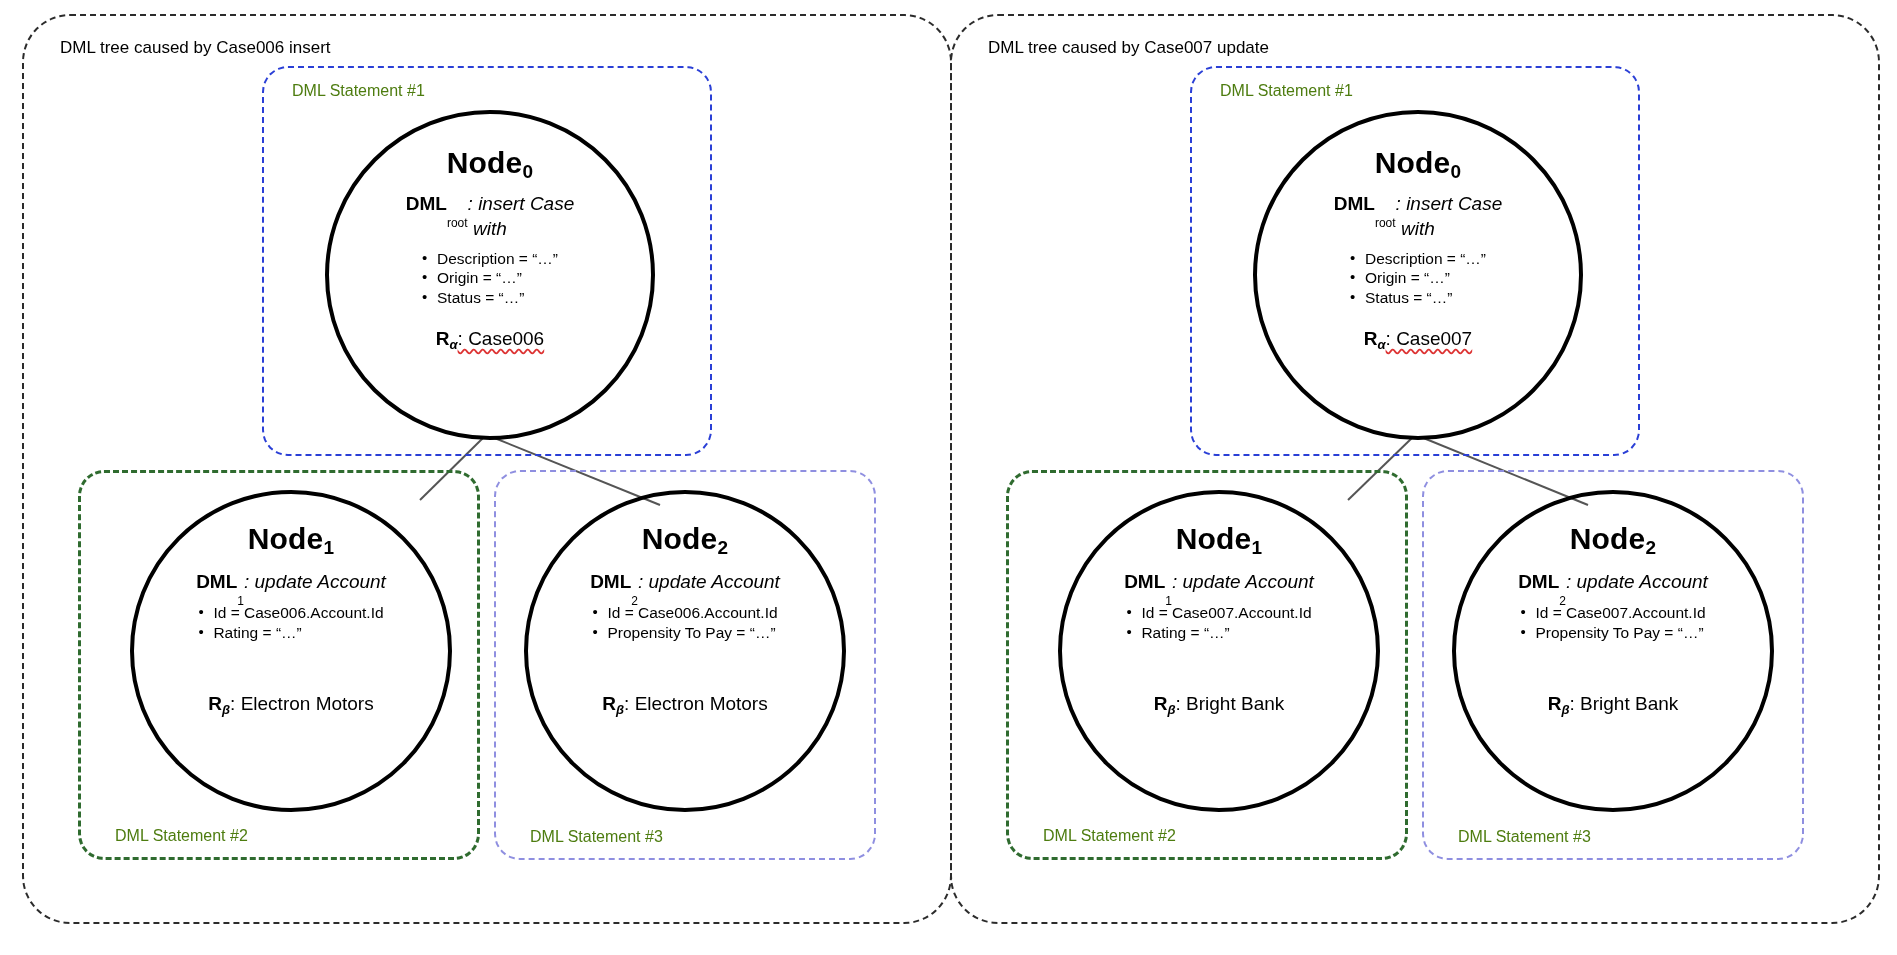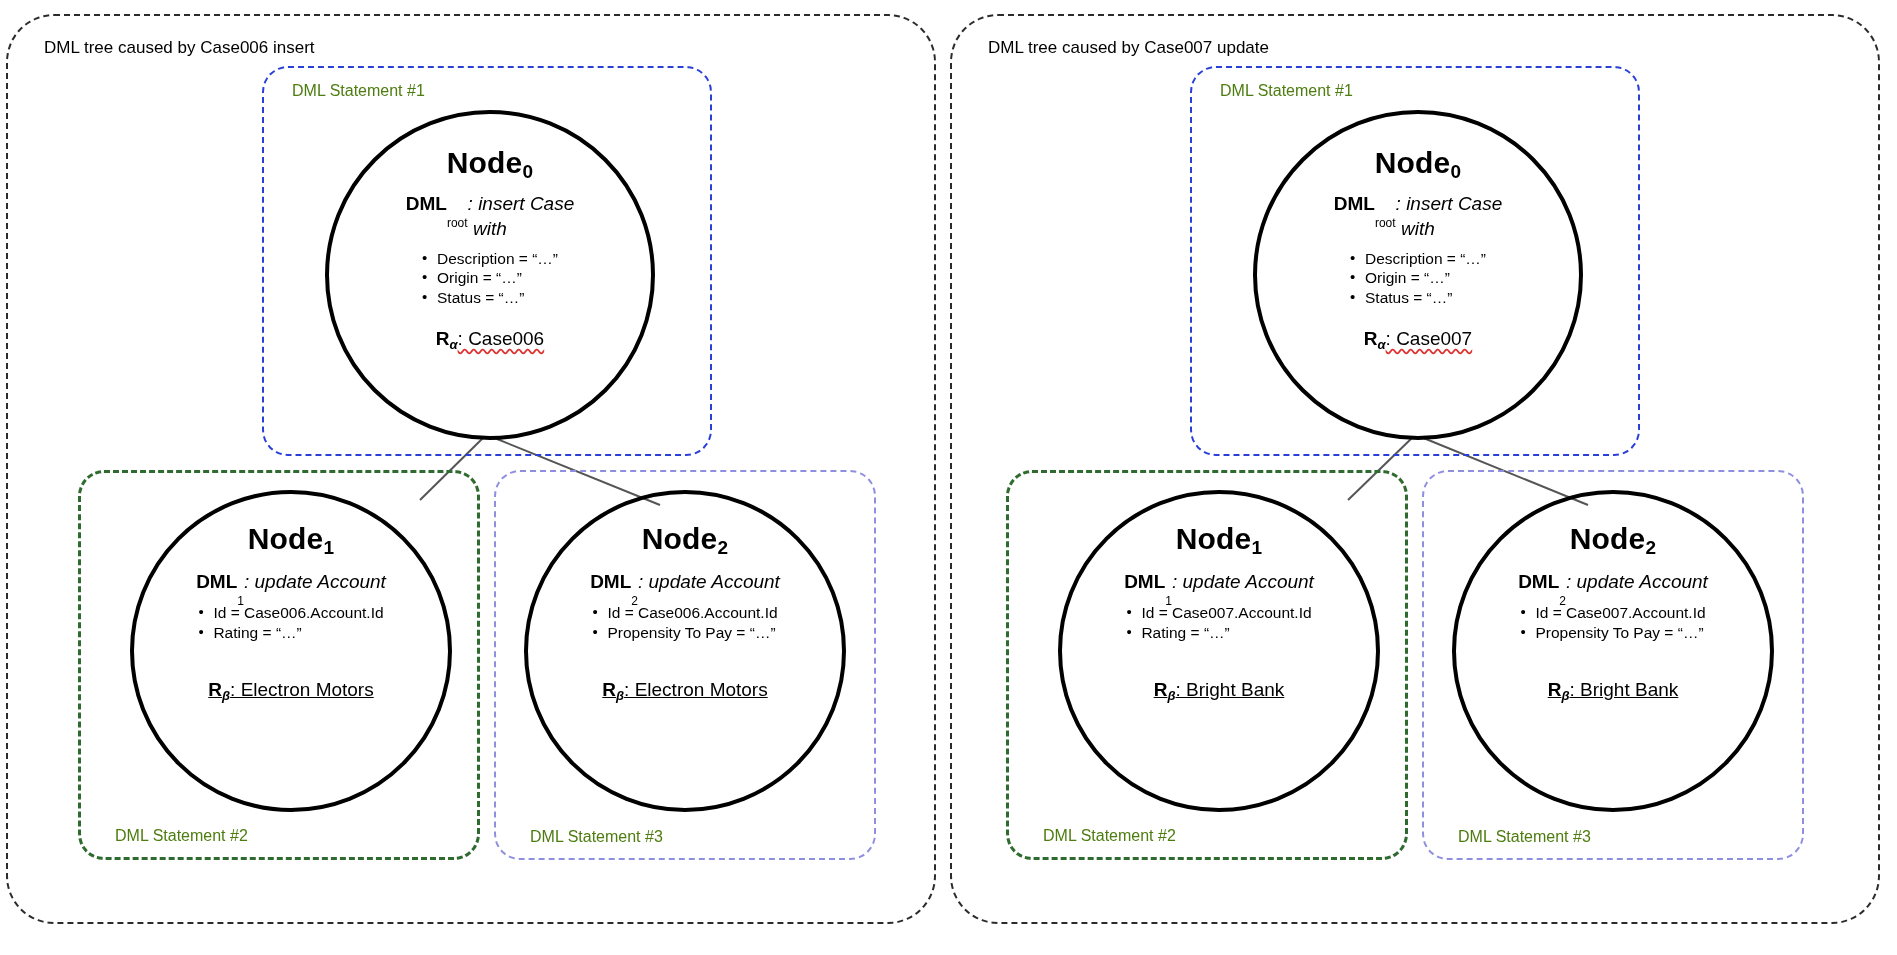--- a/index.html
+++ b/index.html
@@ -137,21 +137,21 @@
   
   .node.root .node-title { margin-top: 34px; }
   .node.root .dml-head { margin-top: 15px; width: 200px; }
   .node.root .bullets { margin-top: 9px; }
   .node.root .rlabel { margin-top: 10px; }
 
   
   .node.child .node-title { margin-top: 30px; }
   .node.child .dml-head { margin-top: 17px; width: 250px; }
   .node.child .bullets { margin-top: 7px; }
-  .node.child .rlabel { margin-top: 26px; text-decoration: underline; }
+  .node.child .rlabel { margin-top: 40px; }
 
   
   .edges {
     position: absolute;
     left: 0; top: 0;
     width: 1897px;
     height: 955px;
     pointer-events: none;
   }
 </style>
@@ -160,21 +160,21 @@
 
 <div id="canvas">
 
   <svg class="edges" viewBox="0 0 1897 955">
     <line x1="484" y1="437" x2="420" y2="500" stroke="#555" stroke-width="2"></line>
     <line x1="492" y1="437" x2="660" y2="505" stroke="#555" stroke-width="2"></line>
     <line x1="1413" y1="437" x2="1348" y2="500" stroke="#555" stroke-width="2"></line>
     <line x1="1421" y1="437" x2="1588" y2="505" stroke="#555" stroke-width="2"></line>
   </svg>
 
-  <div class="tree" style="left:6px; top:14px; width:930px; height:910px;">
+  <div class="tree" style="left:22px; top:14px; width:930px; height:910px;">
     <div class="tree-label">DML tree caused by Case006 insert</div>
   </div>
 
   <div class="stmt stmt-1" style="left:262px; top:66px; width:450px; height:390px;">
     <div class="stmt-label top">DML Statement #1</div>
   </div>
 
   <div class="stmt stmt-2" style="left:78px; top:470px; width:402px; height:390px;">
     <div class="stmt-label bottom">DML Statement #2</div>
   </div>

